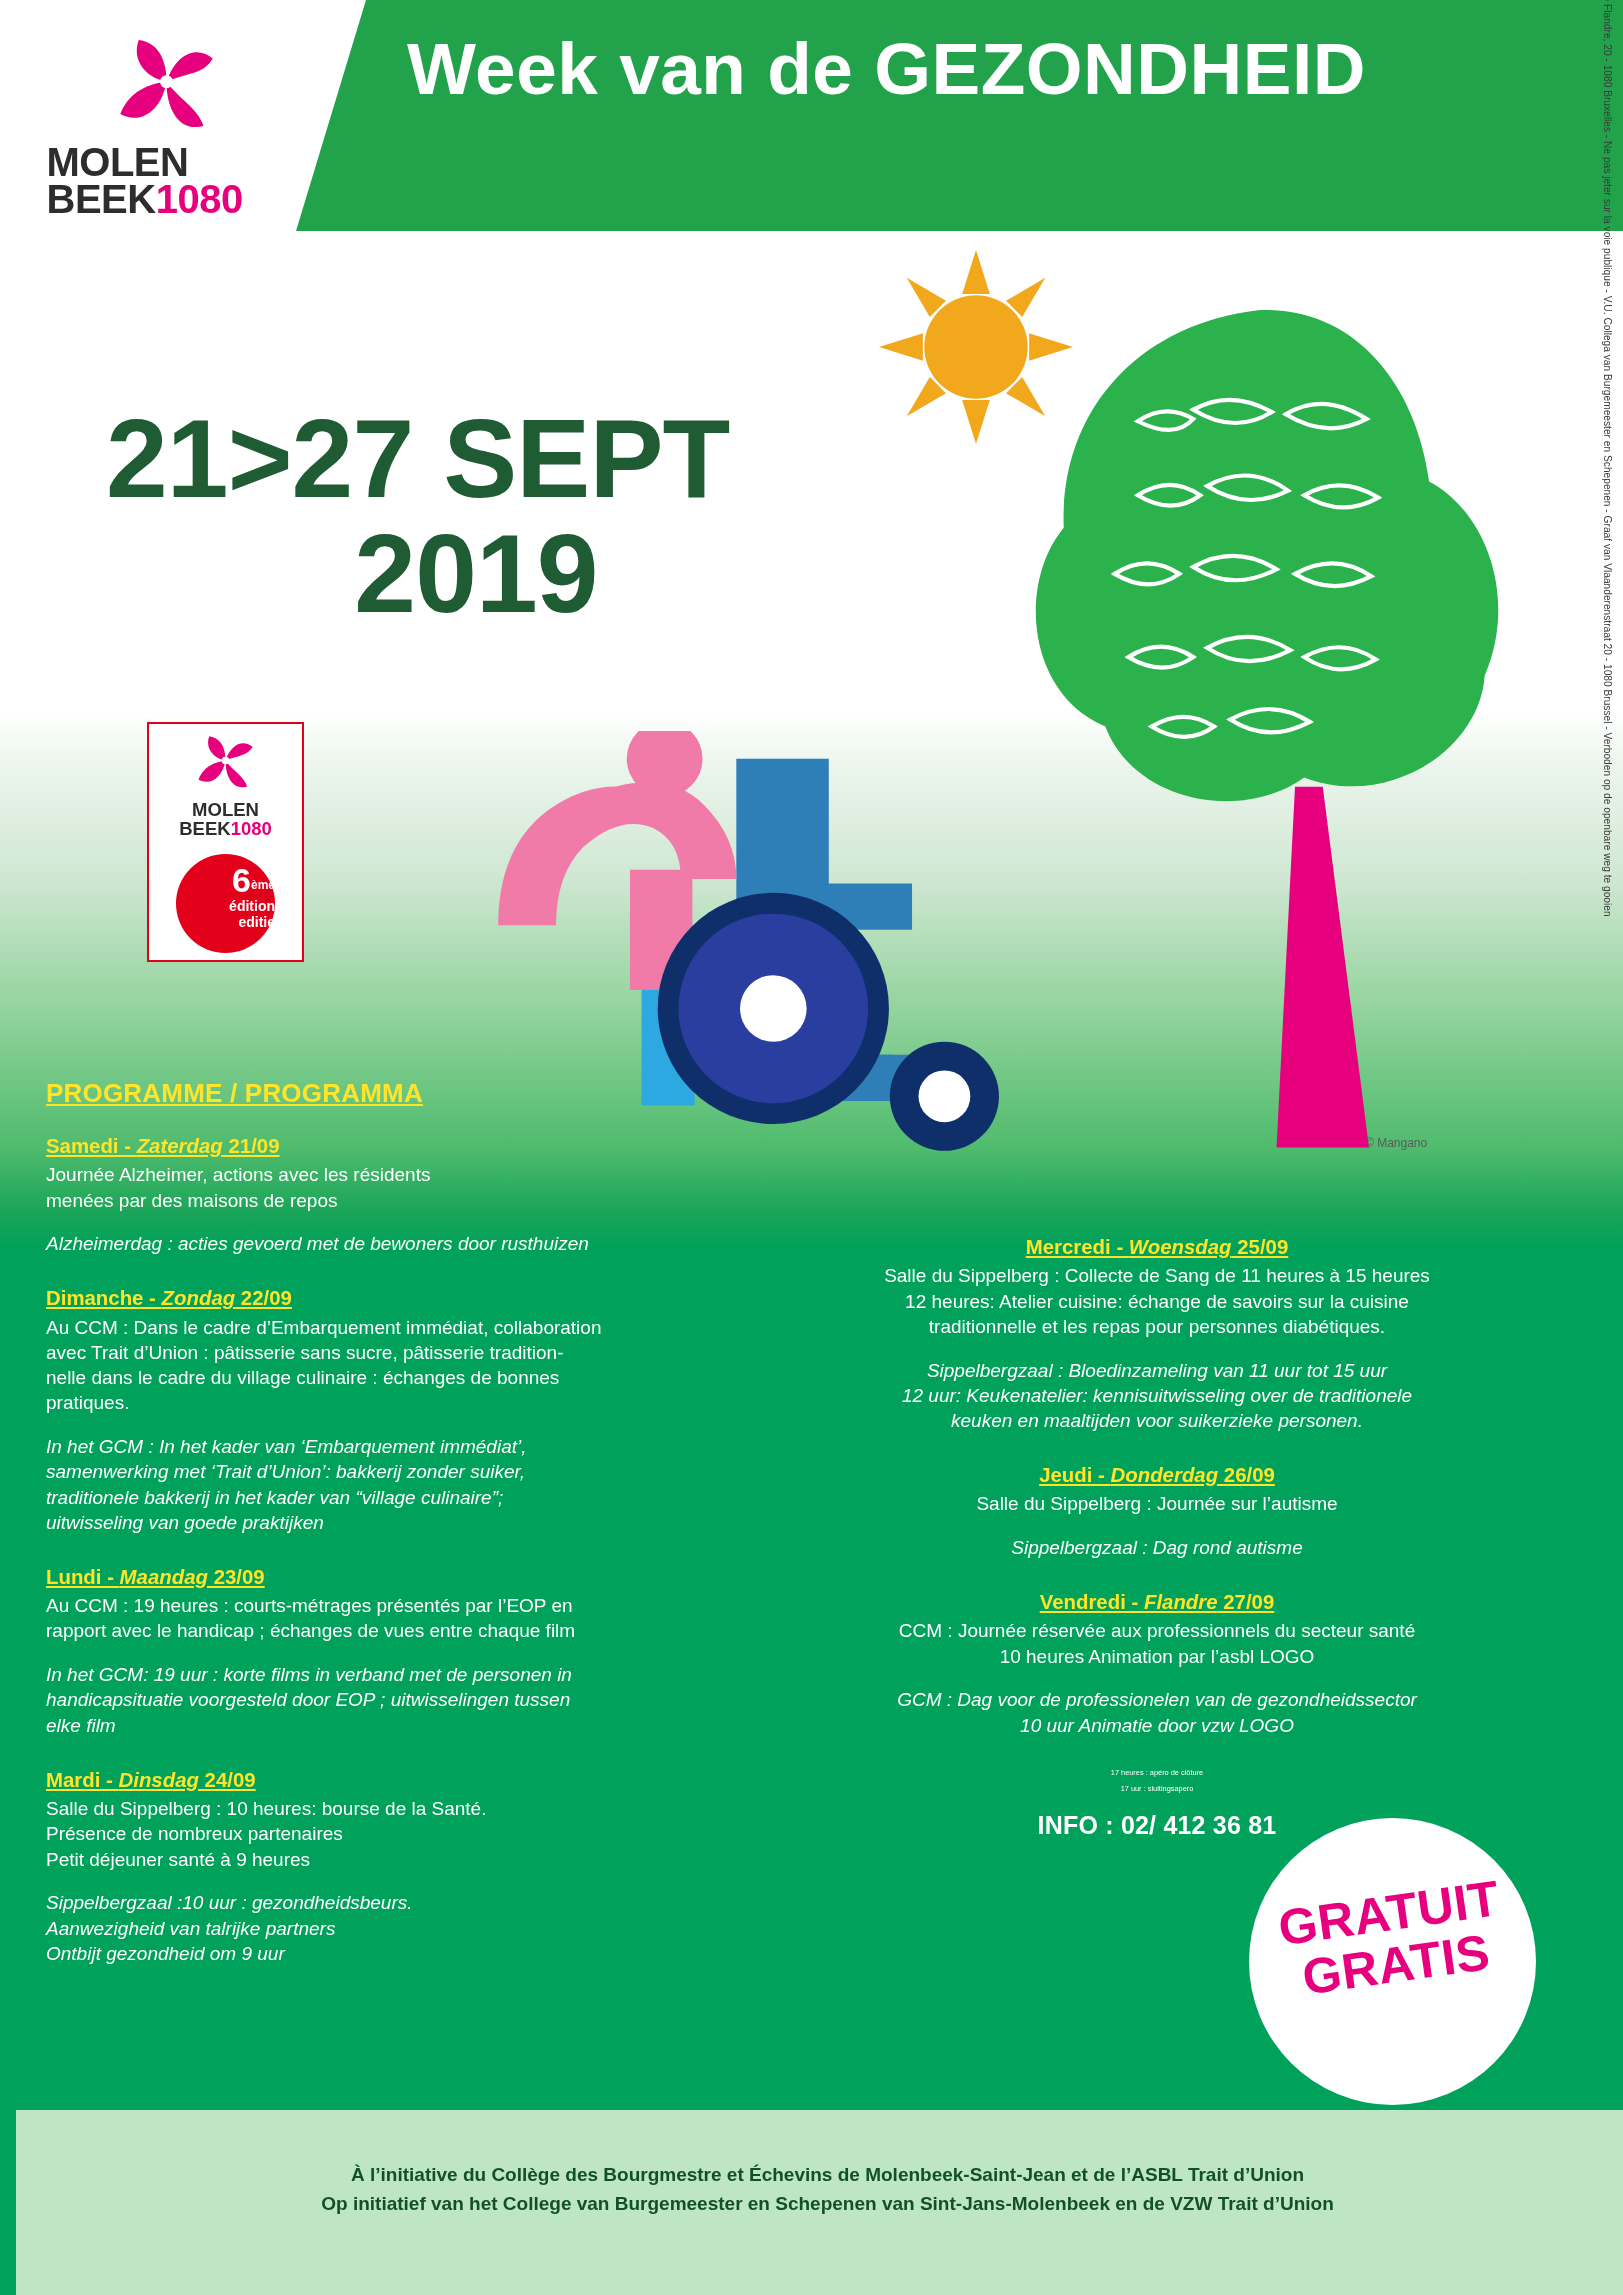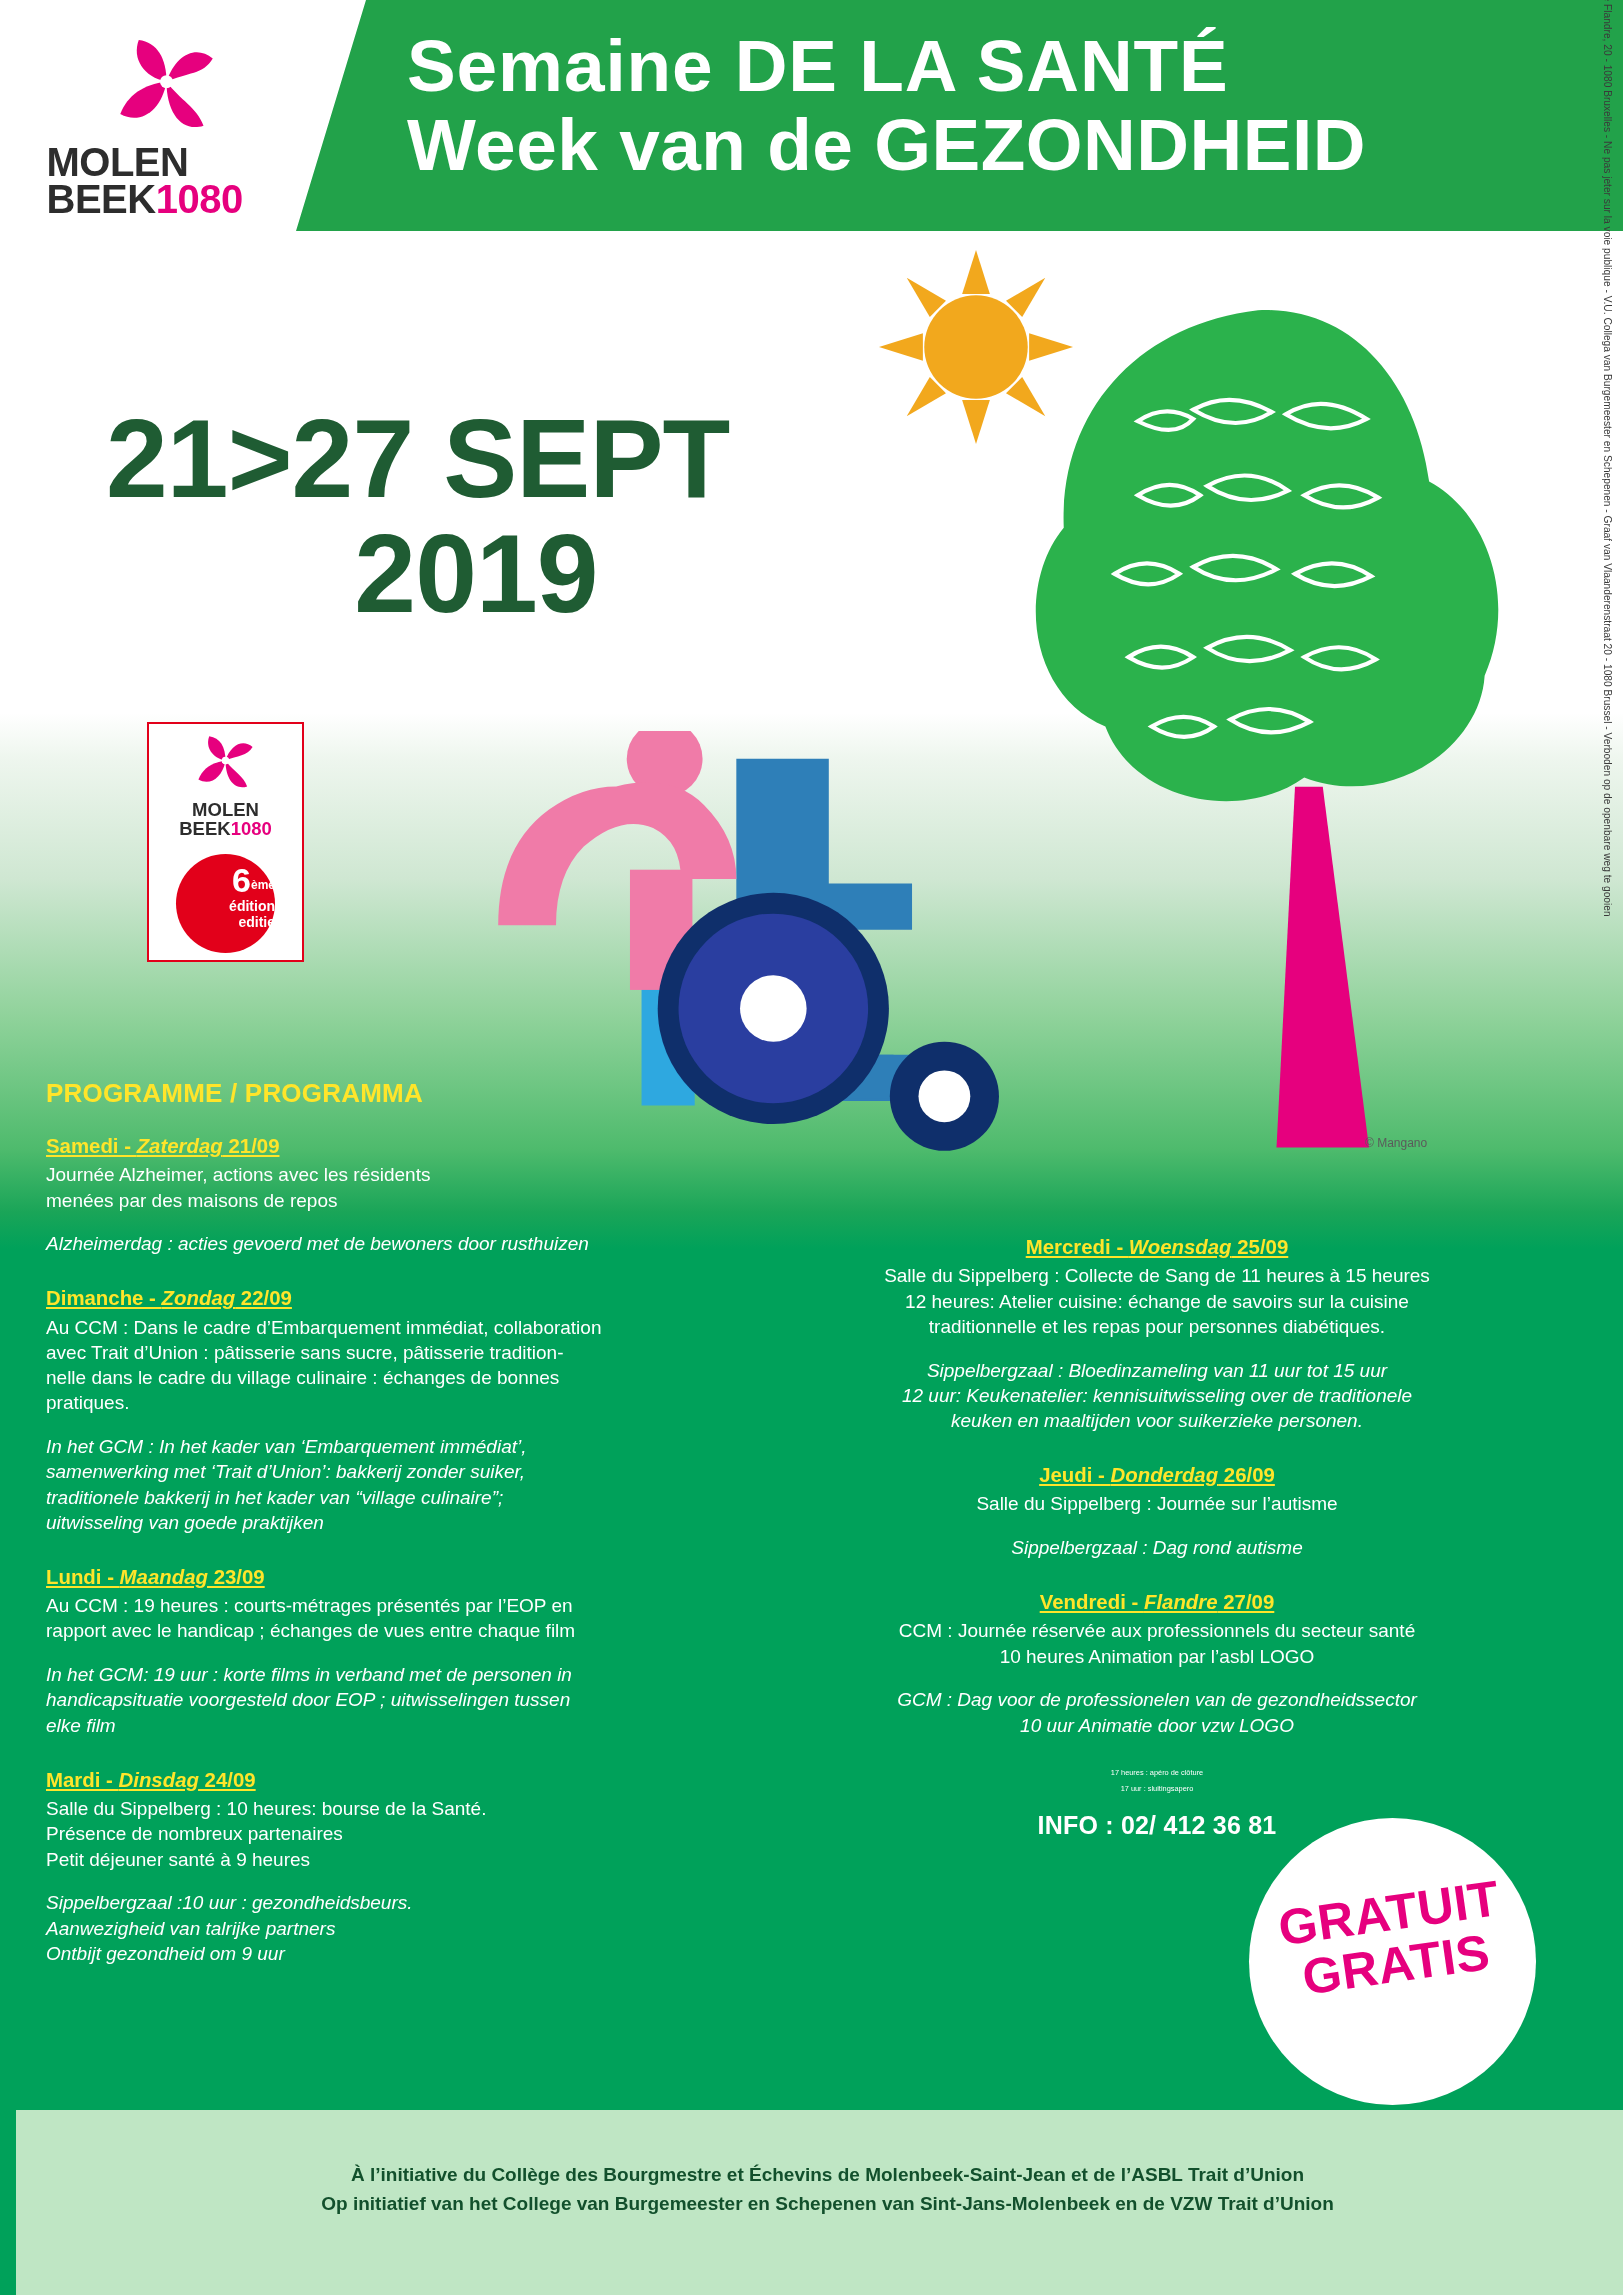--- a/index.html
+++ b/index.html
@@ -75,21 +75,21 @@
 
   
   .illus{position:absolute;left:477px;top:731px;width:625px;height:467px;z-index:4;}
   .credit{
     position:absolute;left:1365px;top:1136px;color:#5b5b5b;font-size:12px;z-index:8;
   }
 
   
   .prog-title{
     position:absolute;left:46px;top:1078px;color:#ffe52a;font-weight:bold;font-size:26px;
-    letter-spacing:0.2px;z-index:8;
+    letter-spacing:0.2px;z-index:8;text-decoration:underline;
   }
   .col{position:absolute;color:#ffffff;z-index:8;}
   .col-left{left:46px;top:1134px;width:726px;}
   .col-right{left:782px;top:1235px;width:750px;text-align:center;}
   .day{margin-bottom:3.7px;}
   .day h3{
     margin:0 0 2.8px 0;font-size:20.4px;font-weight:bold;color:#ffe52a;line-height:1.25;text-decoration:underline;
   }
   .day h3 .it{font-style:italic;}
   .day p{margin:0 0 0 0;font-size:19px;line-height:1.33;color:#ffffff;font-weight:normal;}
@@ -144,21 +144,20 @@
       </g>
       <circle cx="120" cy="105" r="14" fill="#ffffff"></circle>
     </svg>
     <div class="logo-text">
       <div>MOLEN</div>
       <div><span>BEEK</span><span class="pink">1080</span></div>
     </div>
   </div>
 
   <div class="title-block">
-    <div class="title-1">Semaine DE LA SANTÉ</div>
     <div class="title-2">Week van de  GEZONDHEID</div>
   </div>
 
   <div class="dates">
     <div>21&gt;27 SEPT</div>
     <div class="l2">2019</div>
   </div>
 
   <svg class="sun" viewBox="0 0 420 420">
     <g fill="#f2a81d">

